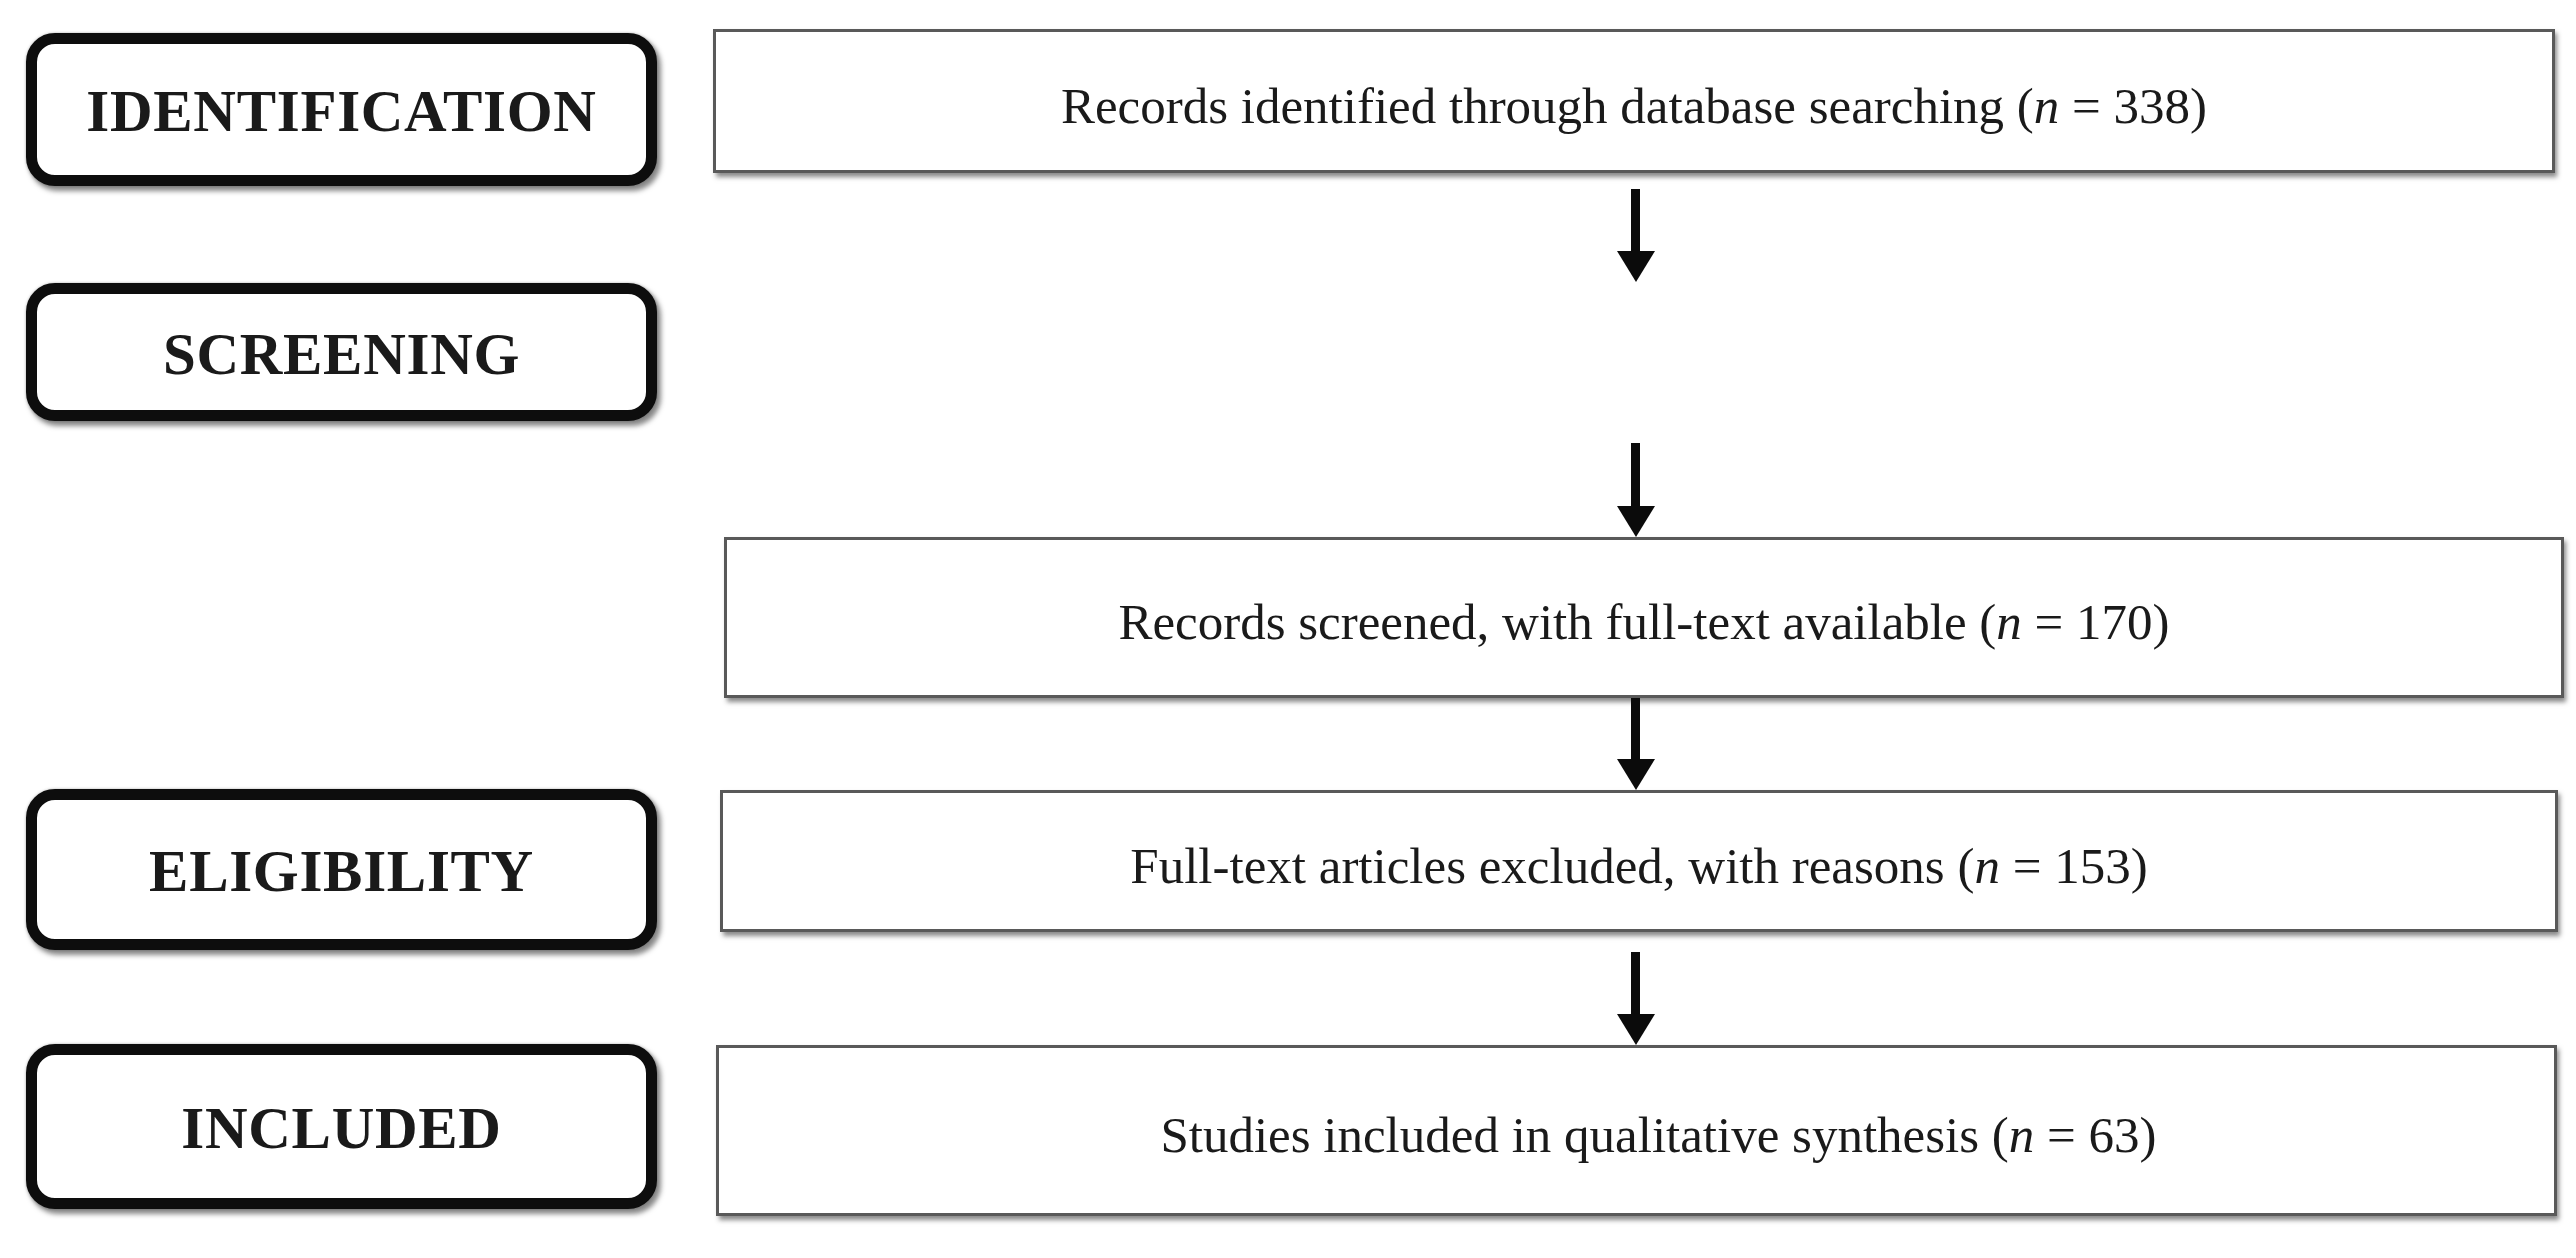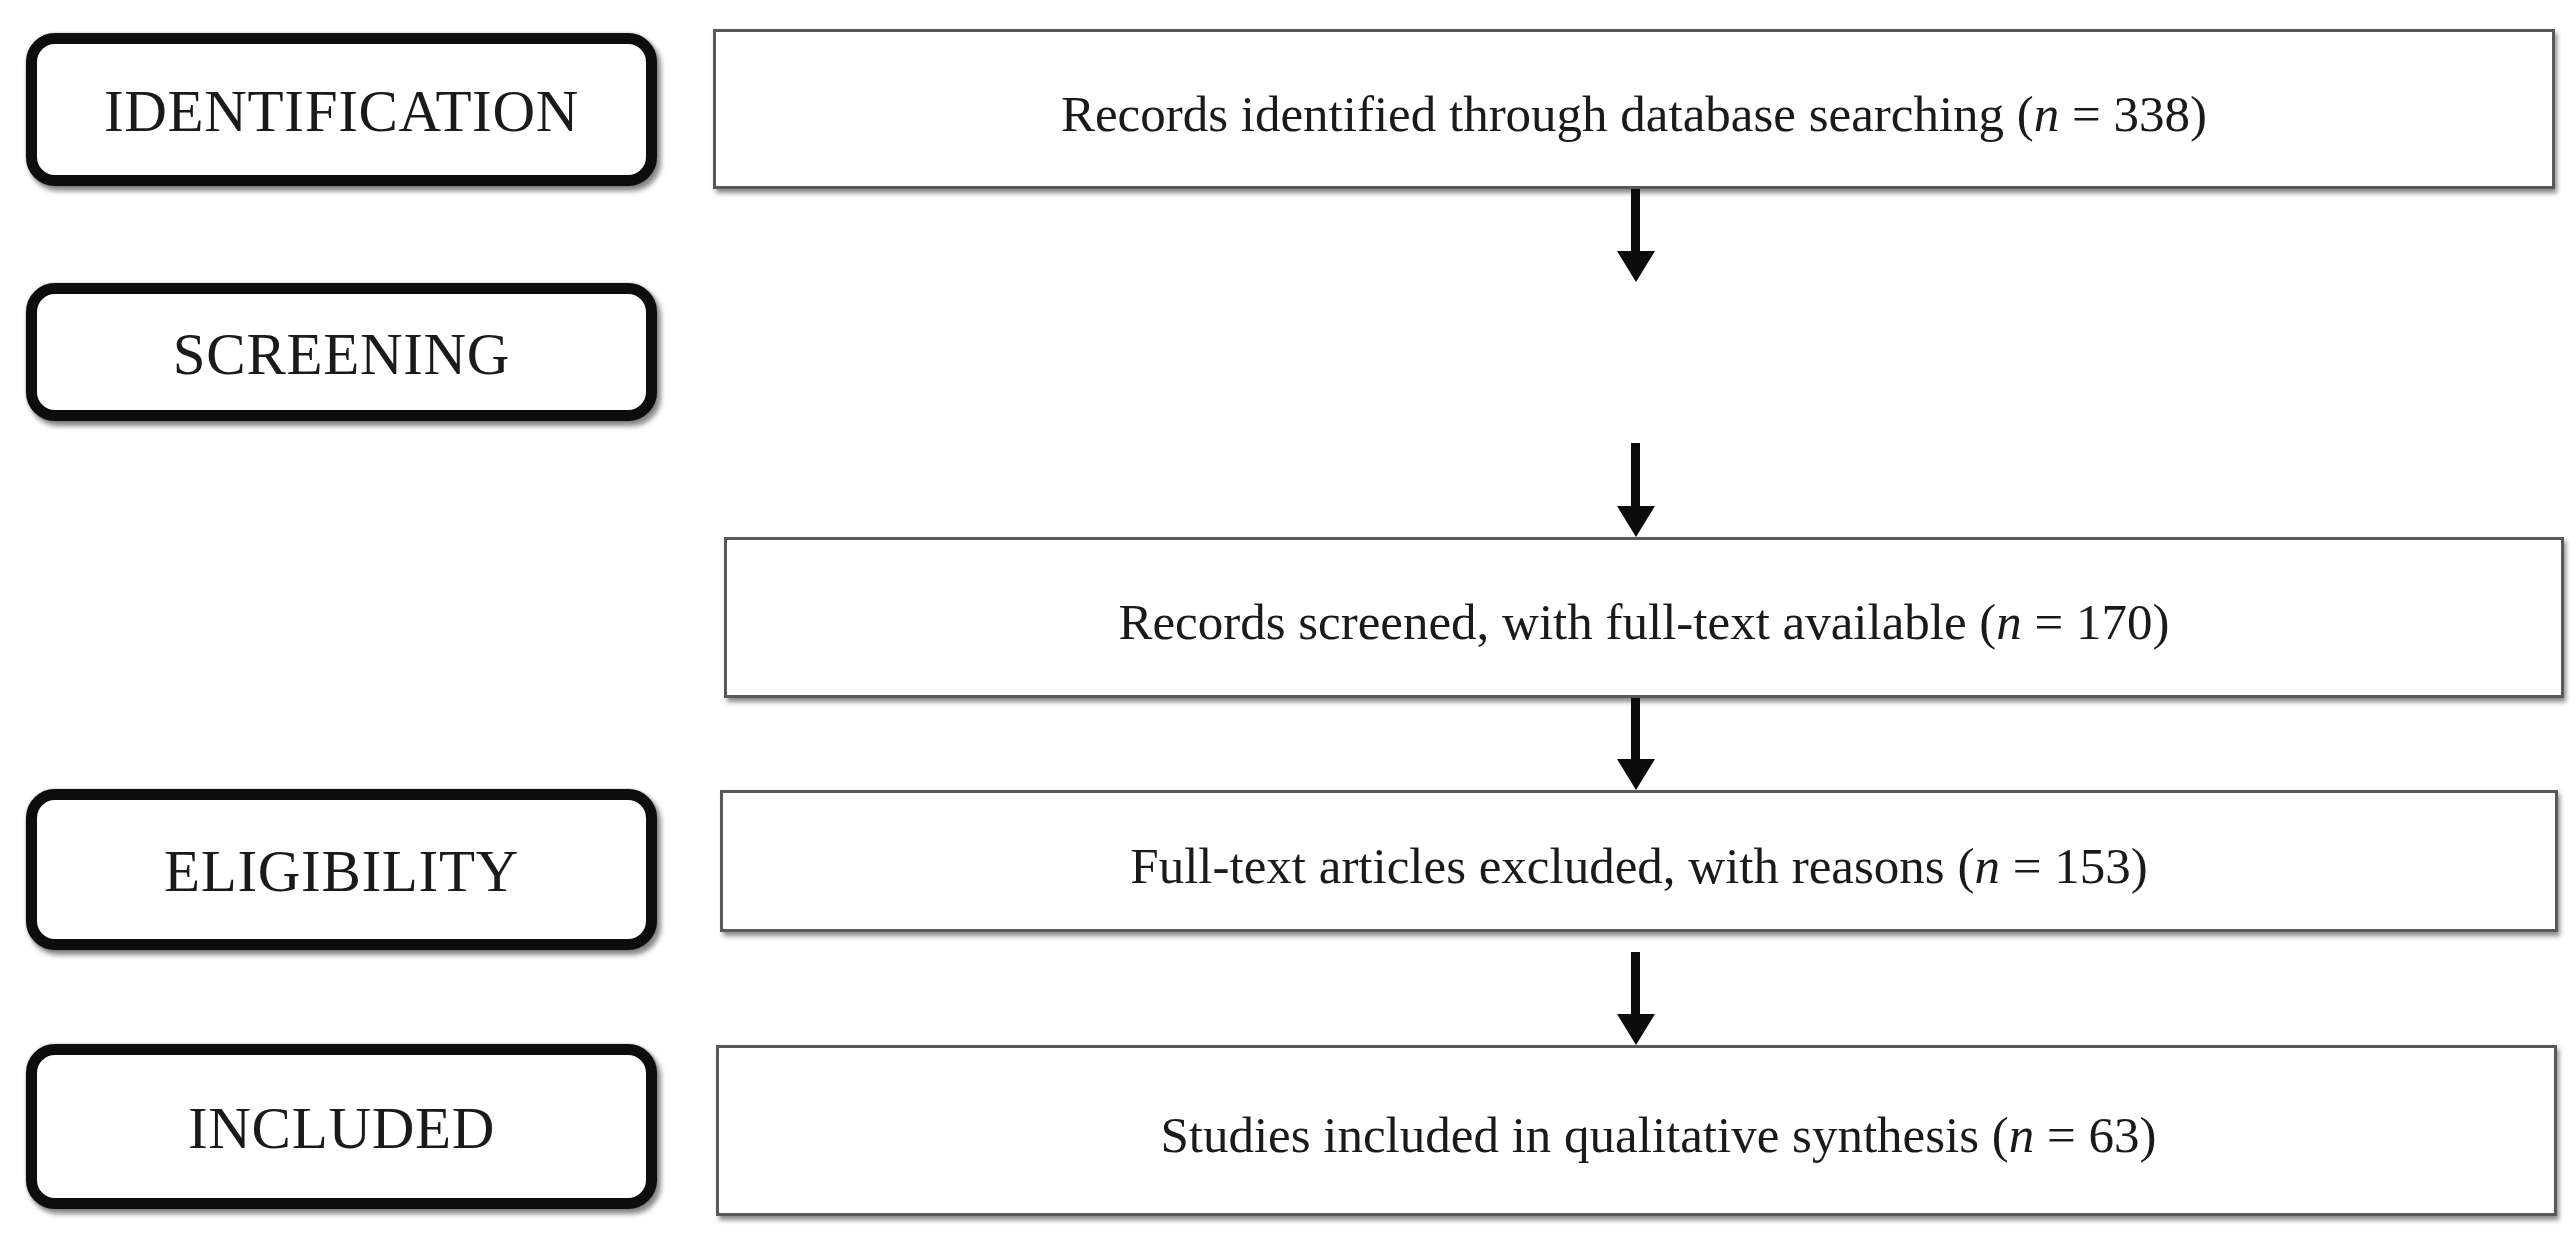--- a/index.html
+++ b/index.html
@@ -31,21 +31,21 @@
     border:11.3px solid var(--label-border);
     border-radius:29px;
     background:#ffffff;
     box-shadow:3.3px 4.7px 5.3px rgba(40,40,40,0.55), 0 0 2.7px rgba(40,40,40,0.35);
     display:flex;
     align-items:center;
     justify-content:center;
   }
   .stage .stage-text{
     font-size:59px;
-    font-weight:normal;
+    font-weight:bold;
     letter-spacing:0.7px;
     color:var(--text);
     padding-top:4px;
     white-space:nowrap;
   }
   
   .step-box{
     position:absolute;
     box-sizing:border-box;
     border:3.3px solid var(--box-border);
@@ -85,21 +85,21 @@
     border-right:19.3px solid transparent;
     border-top:31px solid var(--arrow);
   }
 
   
   #stage-0{top:33px;height:153px;}
   #stage-1{top:283px;height:138px;}
   #stage-2{top:789px;height:161px;}
   #stage-3{top:1044px;height:165px;}
 
-  #box-0{left:713px;top:29px;width:1842px;height:160px;}
+  #box-0{left:713px;top:29px;width:1842px;height:144px;}
   #box-1{left:713px;top:283px;width:1842px;height:161px;}
   #box-2{left:724px;top:537px;width:1840px;height:161px;}
   #box-3{left:720px;top:790px;width:1838px;height:142px;}
   #box-4{left:716px;top:1045px;width:1841px;height:171px;padding-left:44px;}
 
   #arrow-0{top:189px;height:93px;}
   #arrow-1{top:443px;height:94px;}
   #arrow-2{top:698px;height:92px;}
   #arrow-3{top:952px;height:93px;}
 </style>

